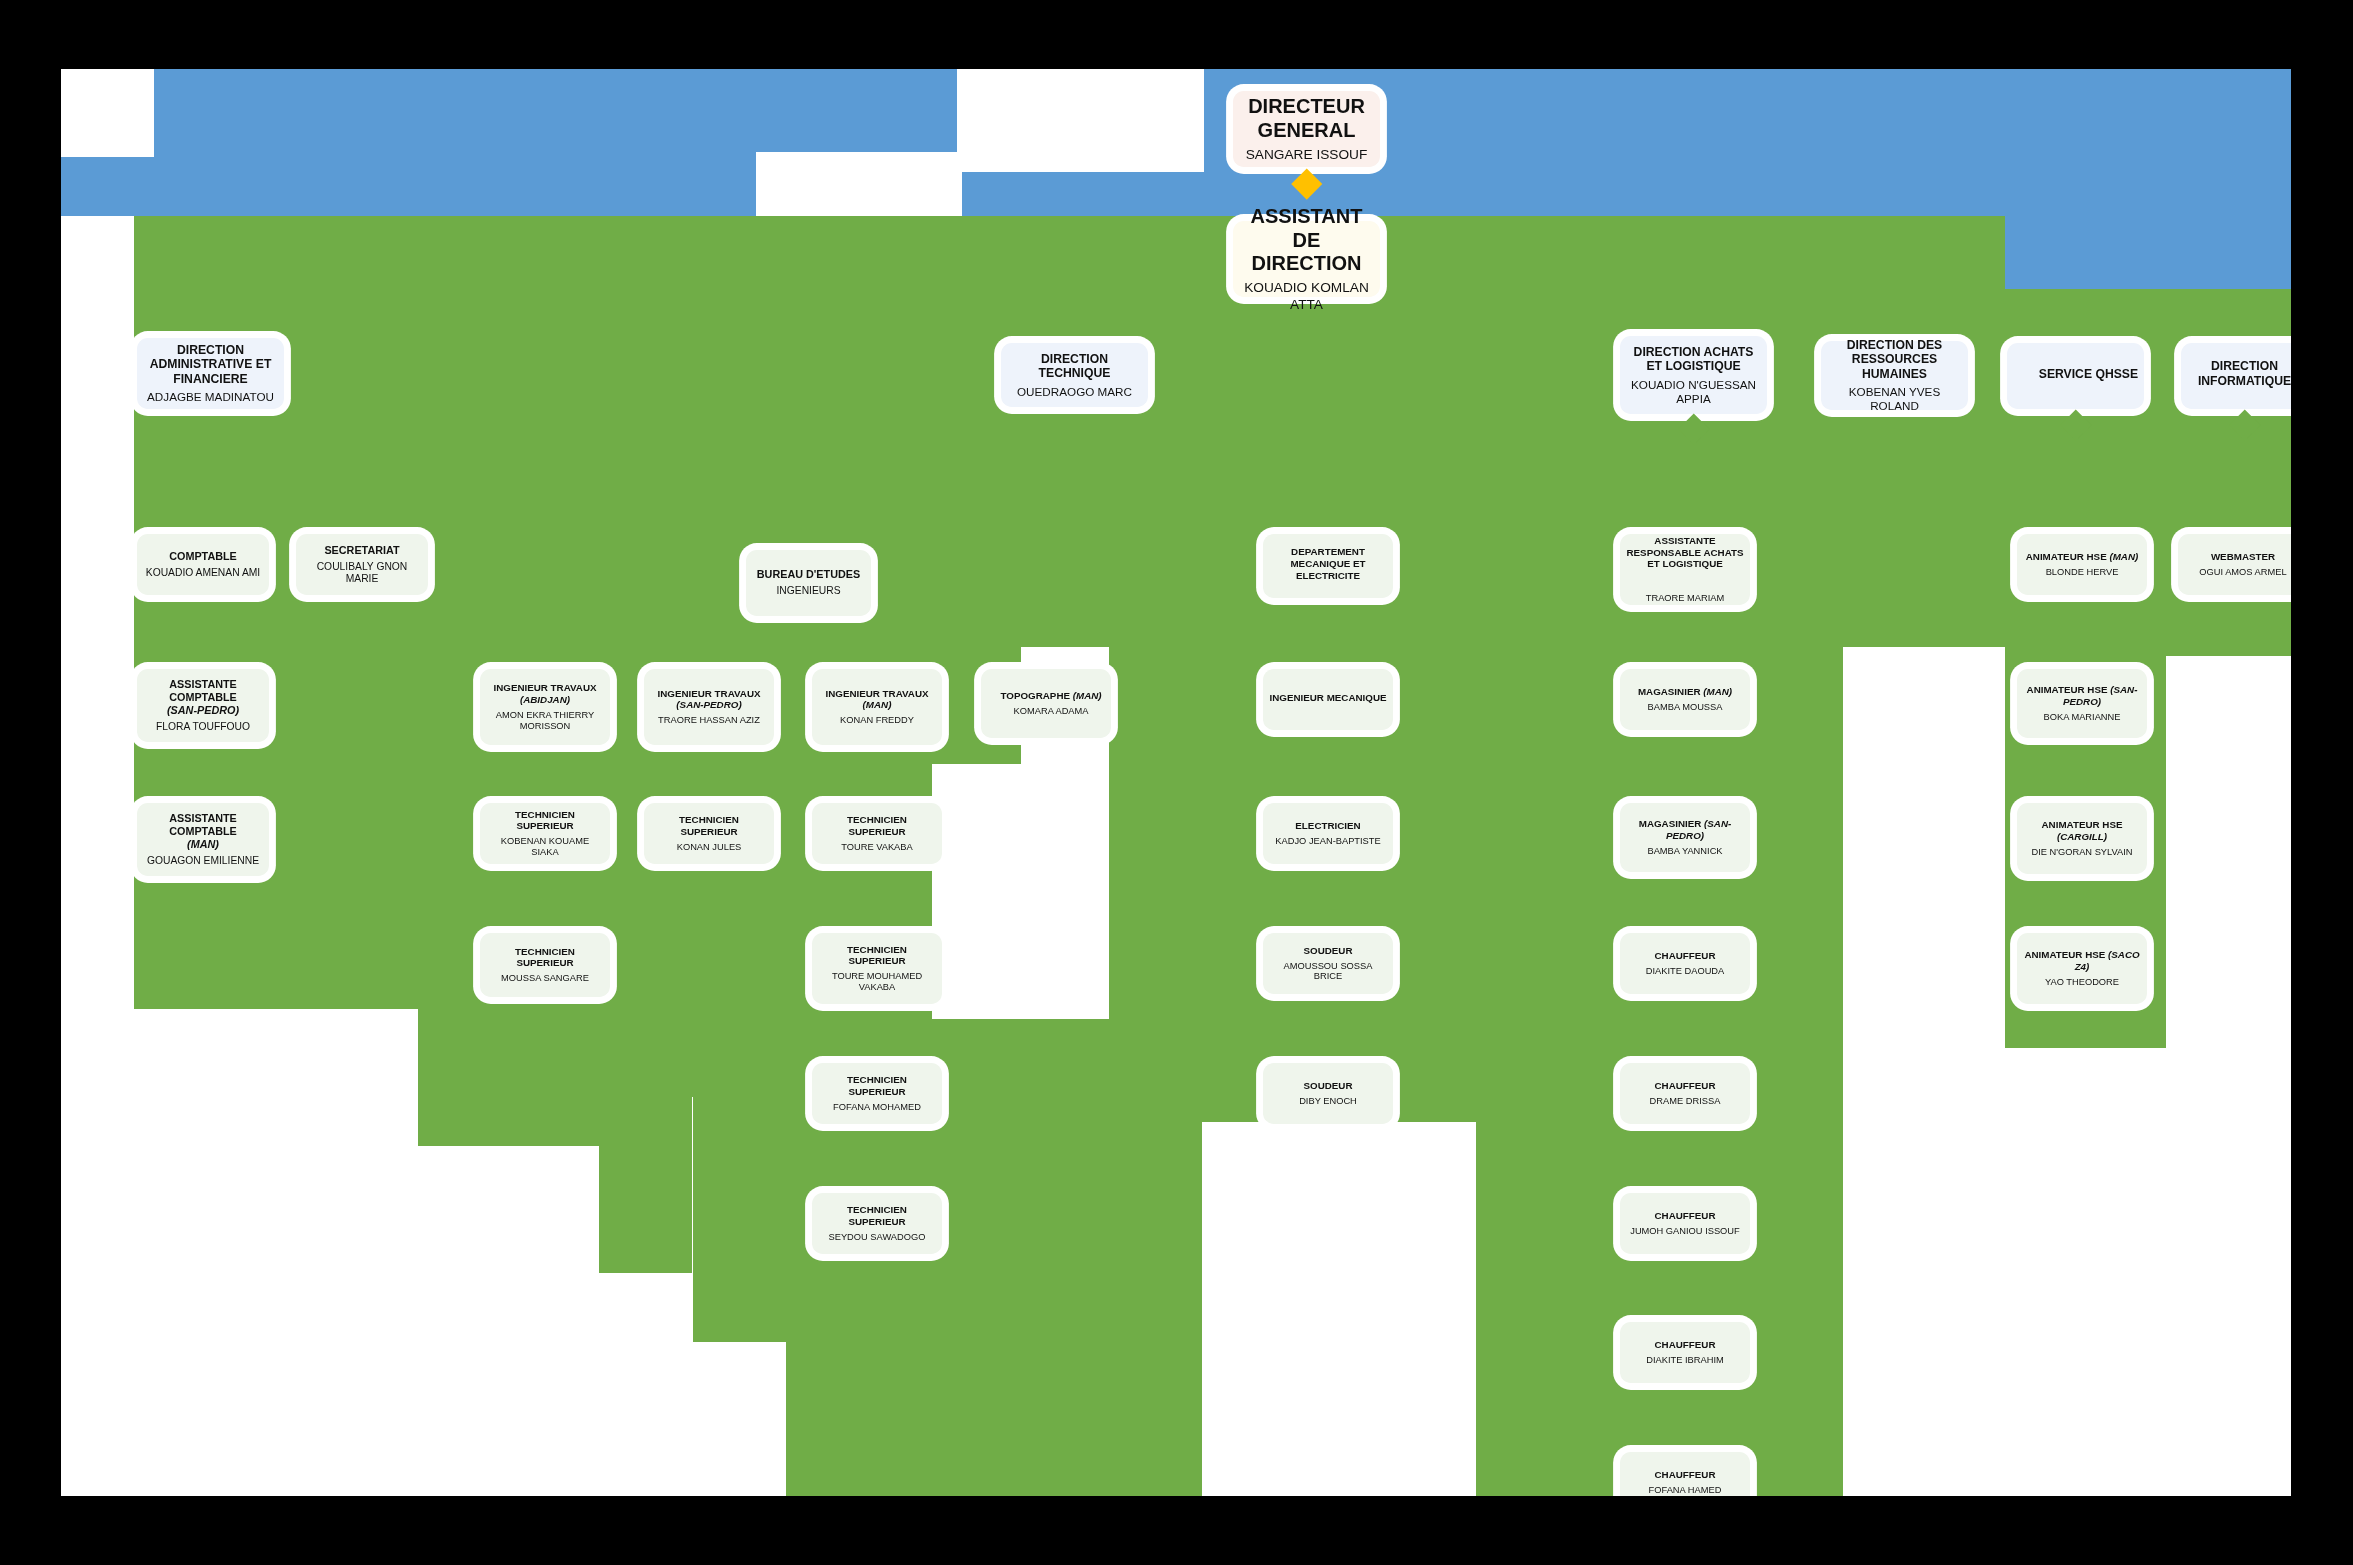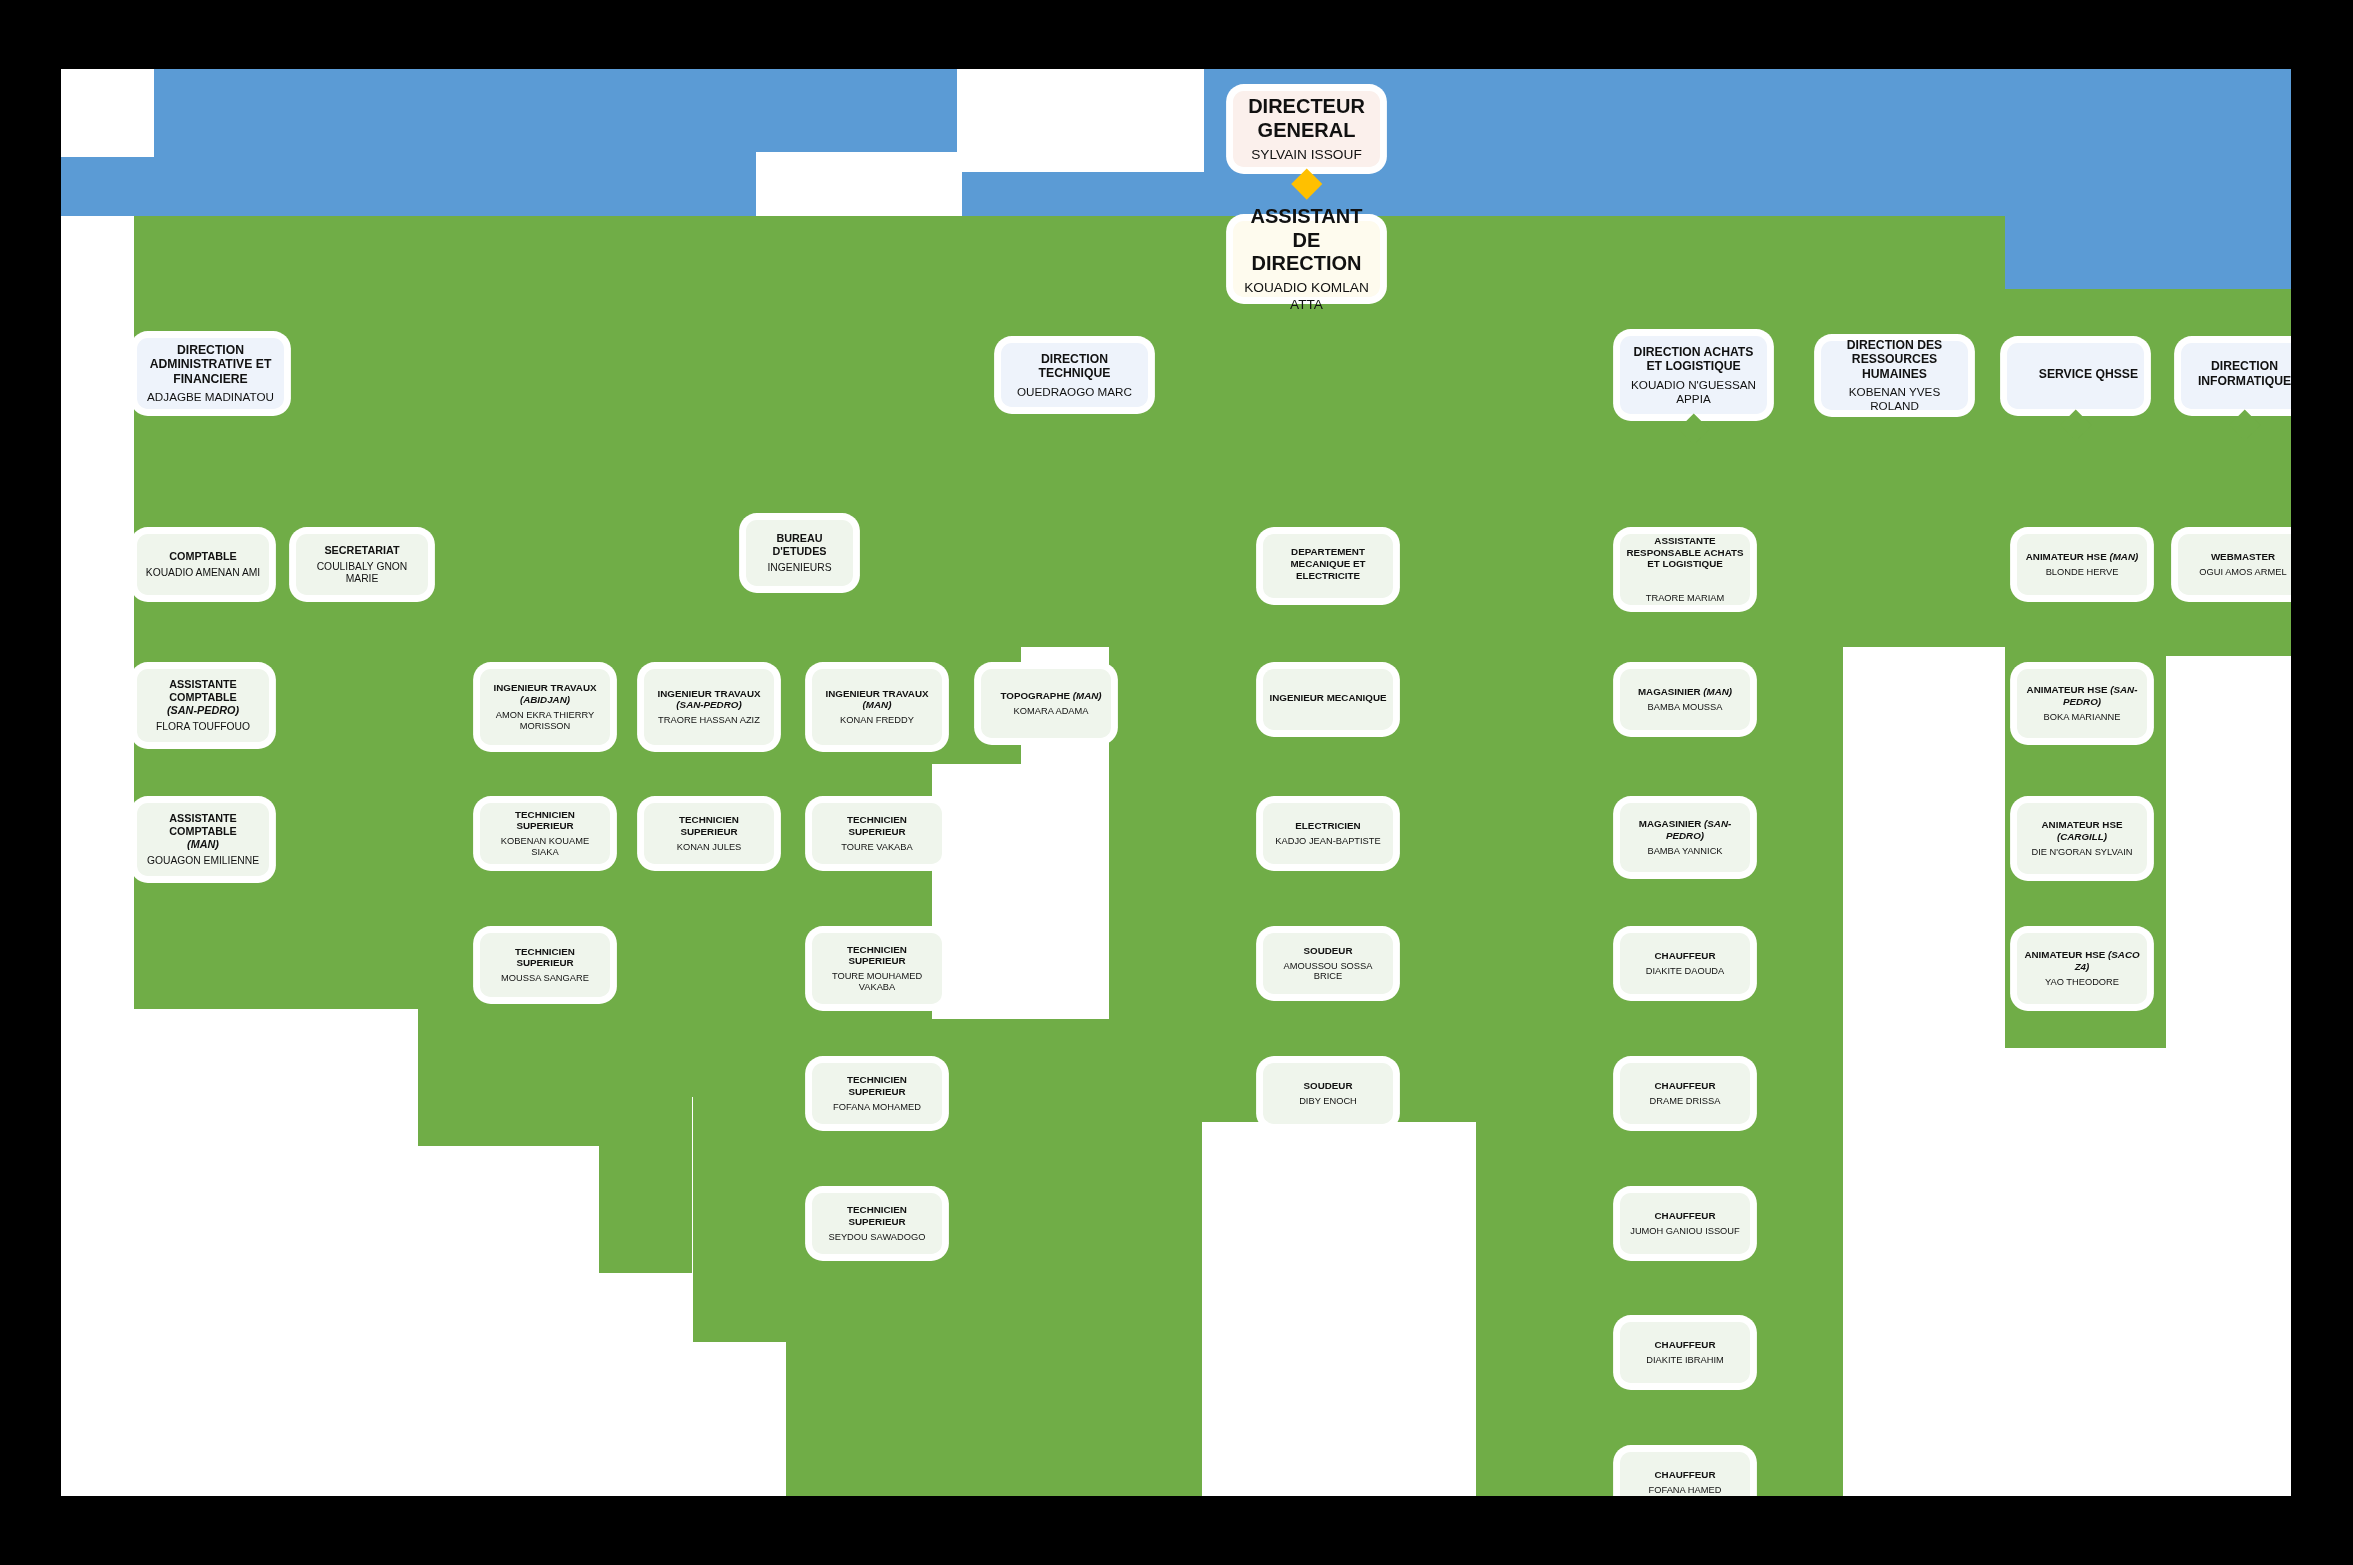--- a/index.html
+++ b/index.html
@@ -111,21 +111,21 @@
     <div class="band" style="left:1944px;top:979px;width:162px;height:450px;background:#ffffff;"></div>
     <div class="band" style="left:2105px;top:587px;width:125px;height:842px;background:#ffffff;"></div>
     <div class="band" style="left:960px;top:578px;width:88px;height:372px;background:#ffffff;"></div>
     <div class="band" style="left:871px;top:695px;width:176px;height:255px;background:#ffffff;"></div>
 
     <div class="band" style="left:0px;top:0px;width:93px;height:88px;background:#ffffff;"></div>
     <div class="band" style="left:896px;top:0px;width:247px;height:103px;background:#ffffff;"></div>
 
     <div class="node lvl-exec fs-xl" style="left:1172px;top:22px;width:147px;height:76px;">
       <span class="ttl">DIRECTEUR GENERAL</span>
-      <span class="nm">SYLVAIN ISSOUF</span>
+      <span class="nm">SANGARE ISSOUF</span>
     </div>
     <div class="diamond y" style="left:1235px;top:104px;"></div>
 
     <div class="node lvl-asst fs-xl" style="left:1172px;top:152px;width:147px;height:76px;">
       <span class="ttl">ASSISTANT DE DIRECTION</span>
       <span class="nm">KOUADIO KOMLAN ATTA</span>
     </div>
 
     <div class="node lvl-dir fs-lg" style="left:76px;top:269px;width:147px;height:71px;">
       <span class="ttl">DIRECTION ADMINISTRATIVE ET FINANCIERE</span>
@@ -179,21 +179,21 @@
     </div>
 
     <div class="node lvl-op fs-md" style="left:76px;top:734px;width:132px;height:73px;">
       <span class="ttl">
         <span>ASSISTANTE COMPTABLE</span><br>
         <i>(MAN)</i>
       </span>
       <span class="nm">GOUAGON EMILIENNE</span>
     </div>
 
-    <div class="node lvl-op fs-md" style="left:685px;top:451px;width:107px;height:66px;">
+    <div class="node lvl-op fs-md" style="left:685px;top:481px;width:125px;height:66px;">
       <span class="ttl">BUREAU D'ETUDES</span>
       <span class="nm">INGENIEURS</span>
     </div>
 
     <div class="node lvl-op fs-sm" style="left:419px;top:600px;width:130px;height:76px;">
       <span class="ttl">
         <span>INGENIEUR TRAVAUX</span><br>
         <i>(ABIDJAN)</i>
       </span>
       <span class="nm">AMON EKRA THIERRY MORISSON</span>

